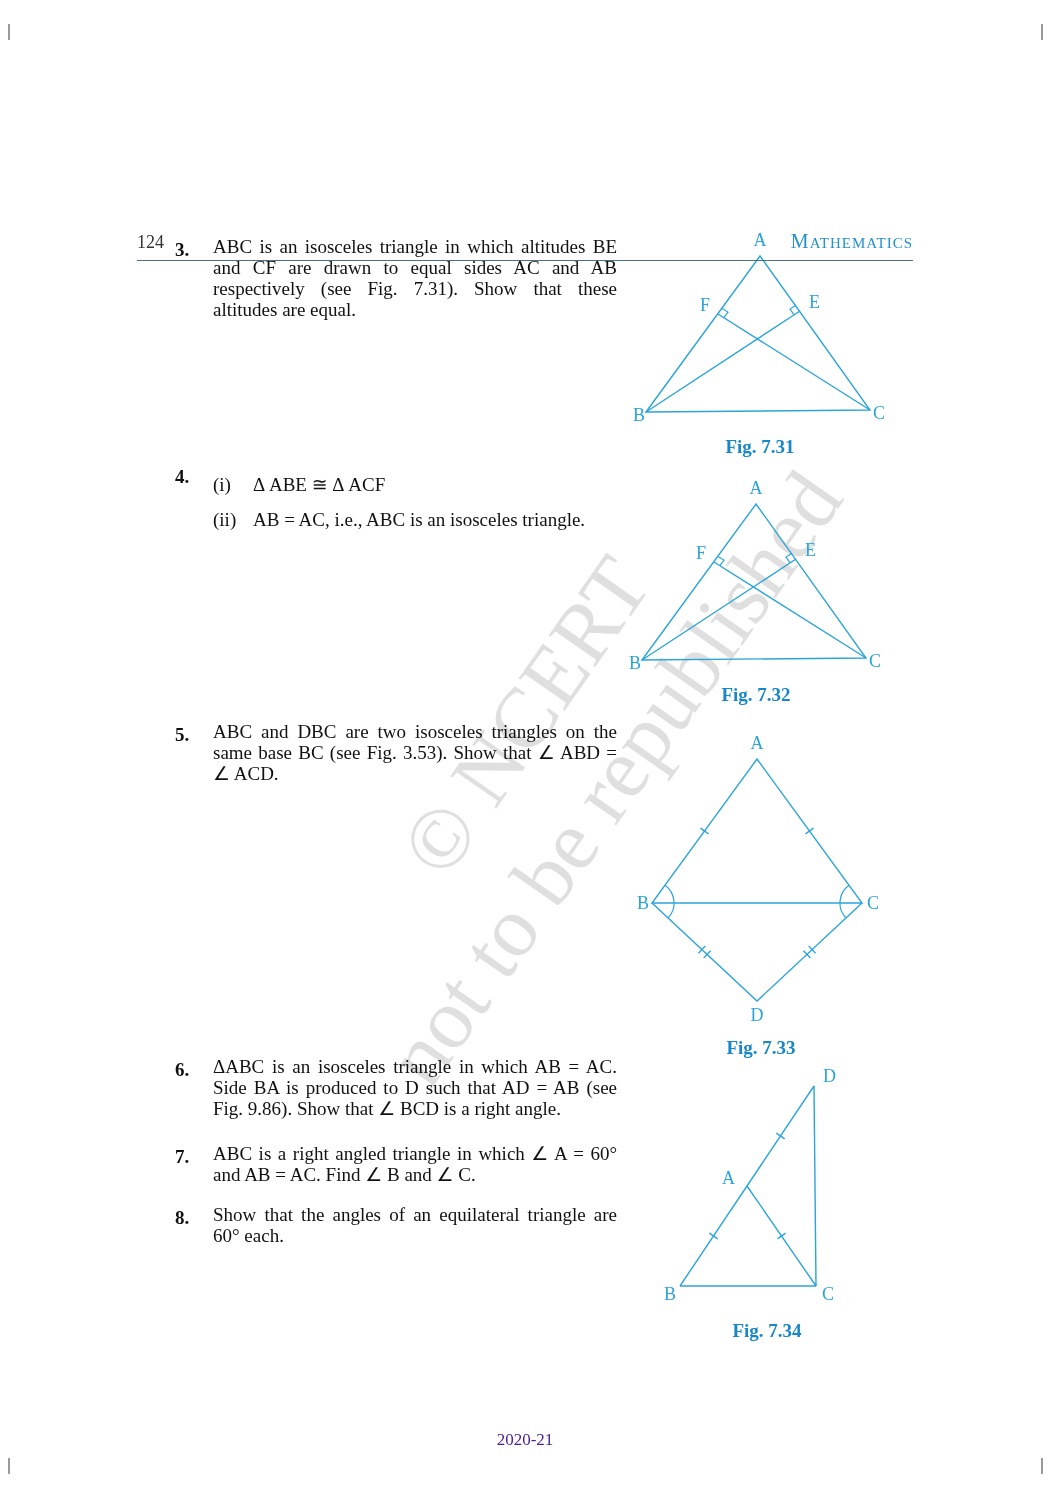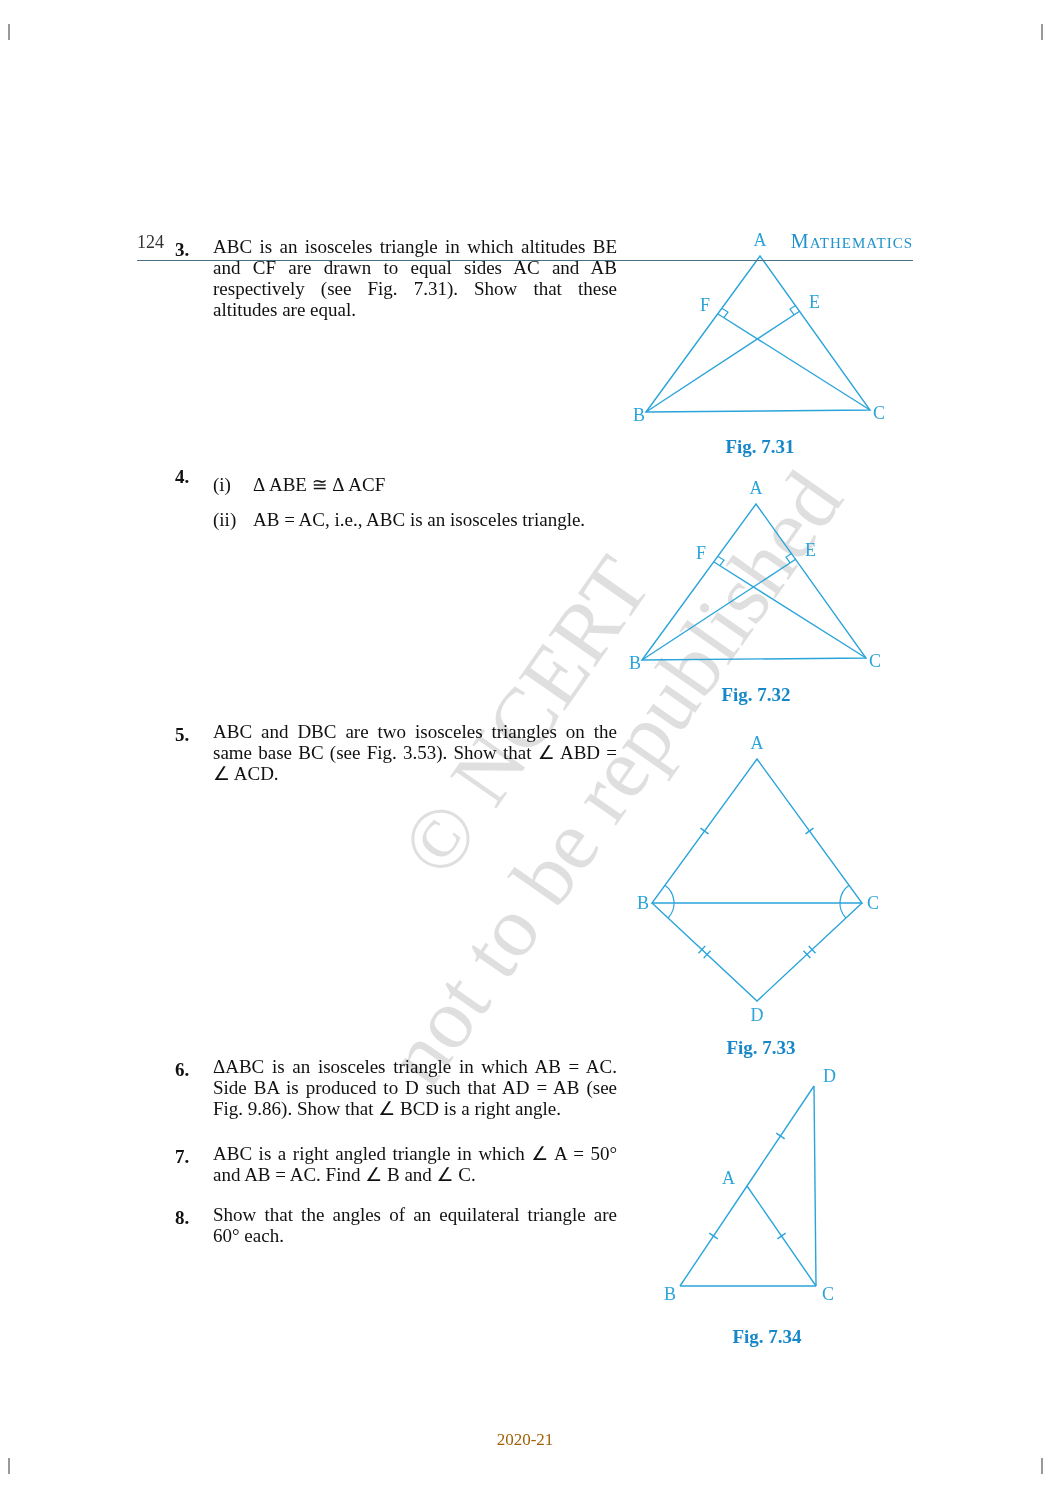--- a/index.html
+++ b/index.html
@@ -46,21 +46,21 @@
   .sub-label { flex:0 0 40px; }
 
   .fig { position:absolute; z-index:1; text-align:center; }
   .fig svg { display:block; color:var(--figure,#2BA4DA); margin:0 auto; }
   .fig svg path, .fig svg line { stroke:currentColor; fill:none; }
   .fig svg text { font-family:"Liberation Serif", serif; font-size:18px; fill:currentColor; }
   .figcap { font-weight:bold; font-size:19px; color:var(--caption,#1787C8); margin-top:12px; }
 
   .footer {
     position:absolute; left:0; right:0; top:1430px; text-align:center;
-    font-size:17px; color:#a16207; z-index:1;
+    font-size:17px; color:#4c1d95; z-index:1;
   }
 </style>
 </head>
 <body>
 
 <div class="page">
 
   <div class="crop-mark cm-tl"></div>
   <div class="crop-mark cm-tr"></div>
   <div class="crop-mark cm-bl"></div>
@@ -163,21 +163,21 @@
   <div class="problem" style="top:1056px">
     <div class="pnum">6.</div>
     <div class="pbody">
       <div class="ptext">ΔABC is an isosceles triangle in which AB = AC. Side BA is produced to D such that AD = AB (see Fig. 9.86). Show that ∠ BCD is a right angle.</div>
     </div>
   </div>
 
   <div class="problem" style="top:1143px">
     <div class="pnum">7.</div>
     <div class="pbody">
-      <div class="ptext">ABC is a right angled triangle in which ∠ A = 50° and AB = AC. Find ∠ B and ∠ C.</div>
+      <div class="ptext">ABC is a right angled triangle in which ∠ A = 60° and AB = AC. Find ∠ B and ∠ C.</div>
     </div>
   </div>
 
   <div class="problem" style="top:1204px">
     <div class="pnum">8.</div>
     <div class="pbody">
       <div class="ptext">Show that the angles of an equilateral triangle are 60° each.</div>
     </div>
   </div>
 
@@ -190,18 +190,18 @@
         <path d="M85,124 L154,224"></path>
         <path d="M47.3,171.2 L55.7,176.8"></path>
         <path d="M114.3,71.2 L122.7,76.8"></path>
         <path d="M115.4,176.8 L123.6,171.2"></path>
       </g>
       <text x="161" y="20" text-anchor="start">D</text>
       <text x="73" y="122" text-anchor="end">A</text>
       <text x="8" y="238" text-anchor="middle">B</text>
       <text x="166" y="238" text-anchor="middle">C</text>
     </svg>
-    <figcaption class="figcap" style="">Fig. 7.34</figcaption>
+    <figcaption class="figcap" style="margin-top:6px">Fig. 7.34</figcaption>
   </figure>
 
   <div class="footer">2020-21</div>
 
 </div>
 
 </body></html>

